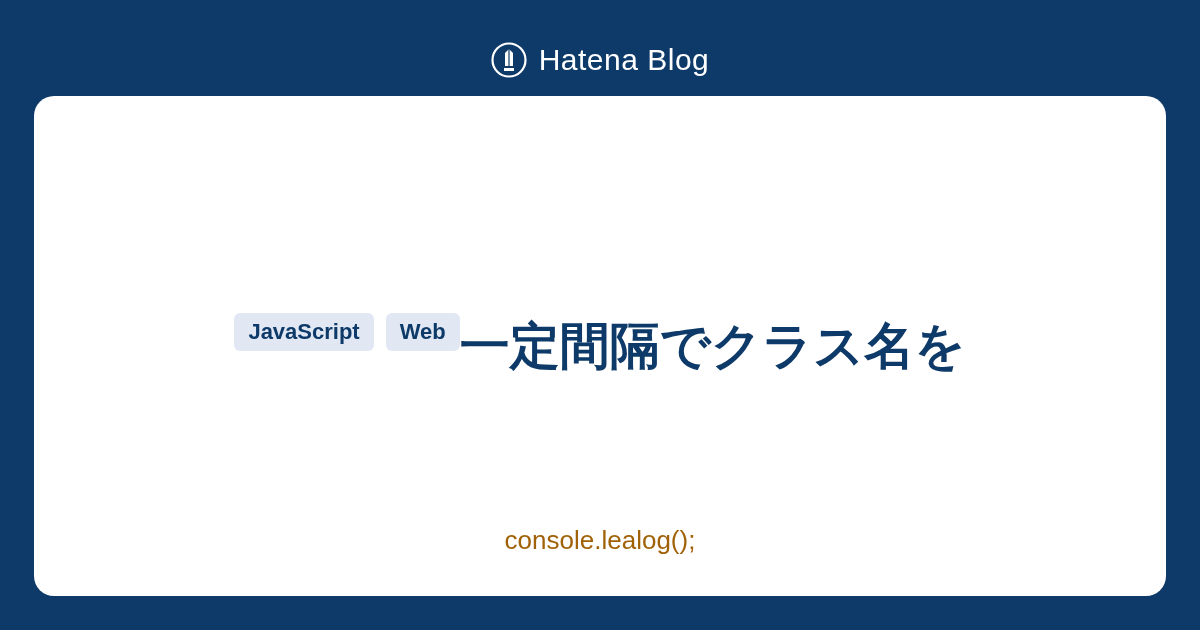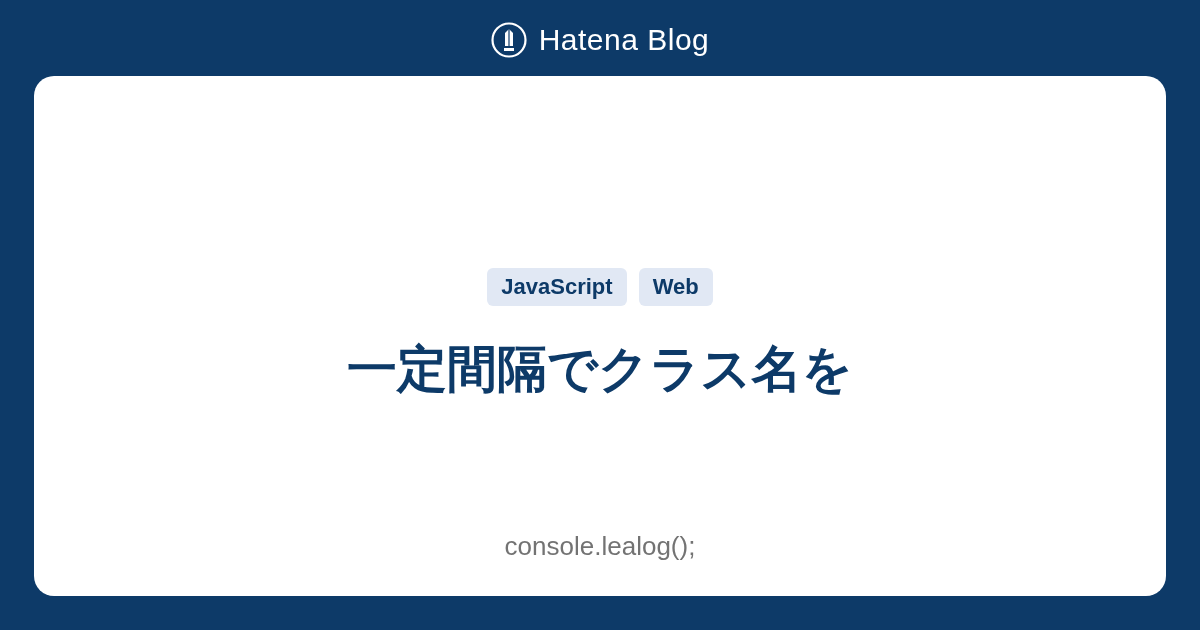--- a/index.html
+++ b/index.html
@@ -17,20 +17,21 @@
       flex-direction: column;
       overflow: hidden;
     }
     
     .header {
       display: flex;
       align-items: center;
       justify-content: center;
       padding: 22px 0 18px 0;
       gap: 12px;
+      margin-top: 20px;
     }
     
     .logo-icon {
       width: 36px;
       height: 36px;
       display: flex;
       align-items: center;
       justify-content: center;
     }
     
@@ -45,21 +46,21 @@
       font-weight: 400;
       letter-spacing: 0.5px;
     }
     
     .card {
       flex: 1;
       margin: 0 34px 34px 34px;
       background-color: #ffffff;
       border-radius: 20px;
       display: flex;
-      flex-direction: column;
+      flex-direction: row;
       align-items: center;
       justify-content: center;
       padding: 40px 60px;
       position: relative;
     }
     
     .tags {
       display: flex;
       gap: 12px;
       margin-bottom: 28px;
@@ -77,25 +78,25 @@
     .title {
       color: #0d3a68;
       font-size: 50px;
       font-weight: 700;
       text-align: left;
       line-height: 1.4;
       margin-bottom: 0;
     }
     
     .blog-name {
-      color: #737373;
+      color: #a16207;
       font-size: 26px;
       font-weight: 500;
       position: absolute;
-      bottom: 34px;
+      bottom: 40px;
     }
   </style>
 </head>
 <body>
 
 <div class="header">
   <span class="logo-icon">
     <svg viewBox="0 0 36 36" fill="none">
       <circle cx="18" cy="18" r="16.5" stroke="#ffffff" stroke-width="2.2" fill="none"></circle>
       <path d="M 18 7 L 14 11 L 14 24 L 22 24 L 22 11 Z" fill="#ffffff"></path>

